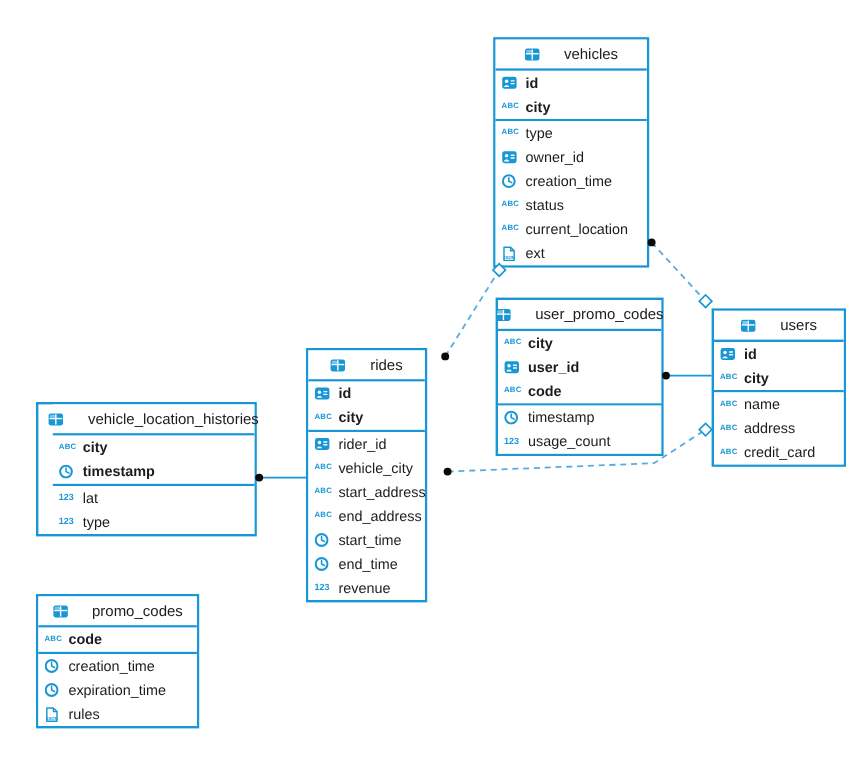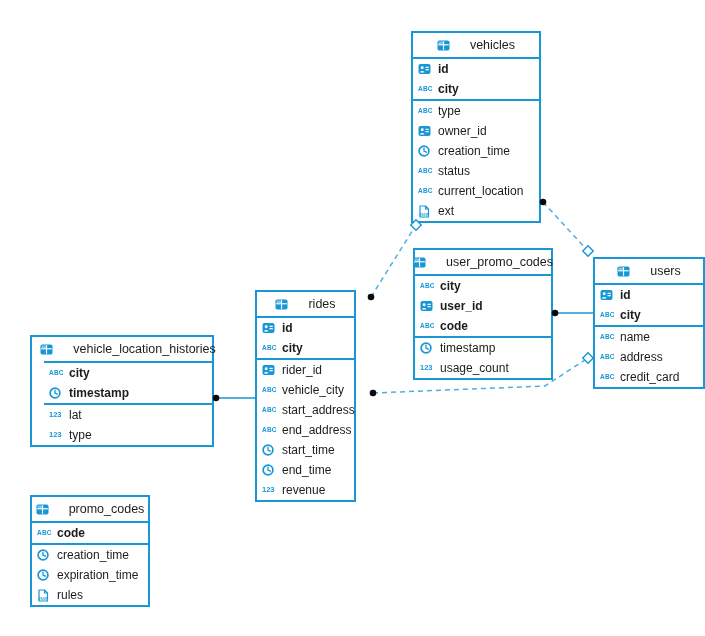--- a/index.html
+++ b/index.html
@@ -368,21 +368,21 @@
           <span class="label">lat</span>
         </div>
         <div class="row">
           <span class="icon-slot">
             <span class="num">123</span>
           </span>
           <span class="label">type</span>
         </div>
       </div>
     </div>
-    <div class="table-card" style="left: 30px; top: 495px; width: 120px;">
+    <div class="table-card" style="left: 30px; top: 495px; width: 136px;">
       <div class="tbl-header">
         <span style="display: flex;">
           <svg width="13" height="11" viewBox="0 0 13 11">
             <rect x="0.5" y="0.5" width="12" height="10" rx="1.8" fill="#1897d6"></rect>
             <rect x="1.6" y="1.6" width="4.4" height="2.4" rx="0.6" fill="rgba(255,255,255,0.45)"></rect>
             <rect x="1.2" y="4.2" width="10.6" height="1.15" fill="#fff"></rect>
             <rect x="5.95" y="1.2" width="1.15" height="8.6" fill="#fff"></rect>
           </svg>
         </span>
         <span class="title">promo_codes</span>

